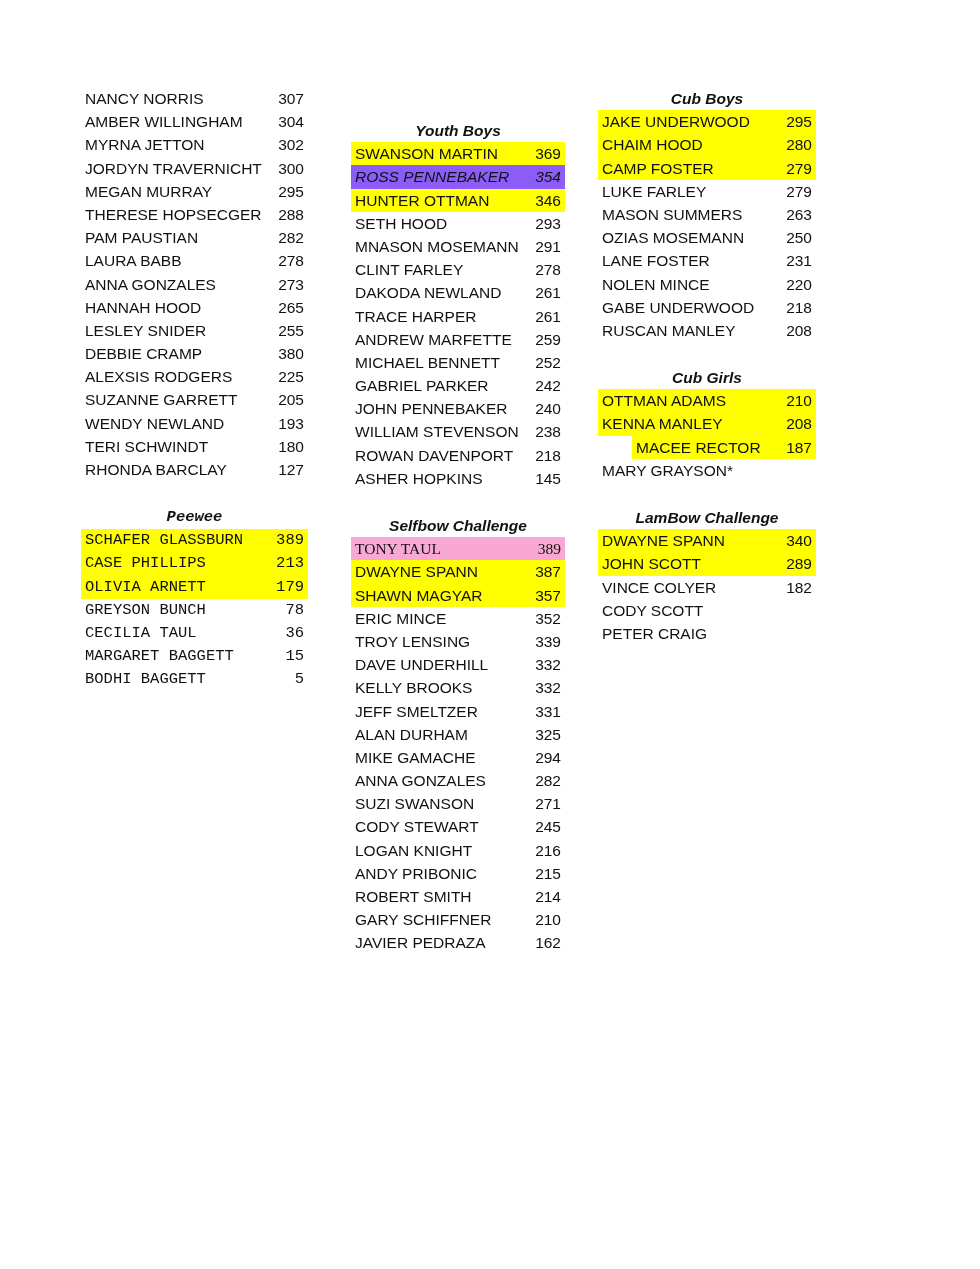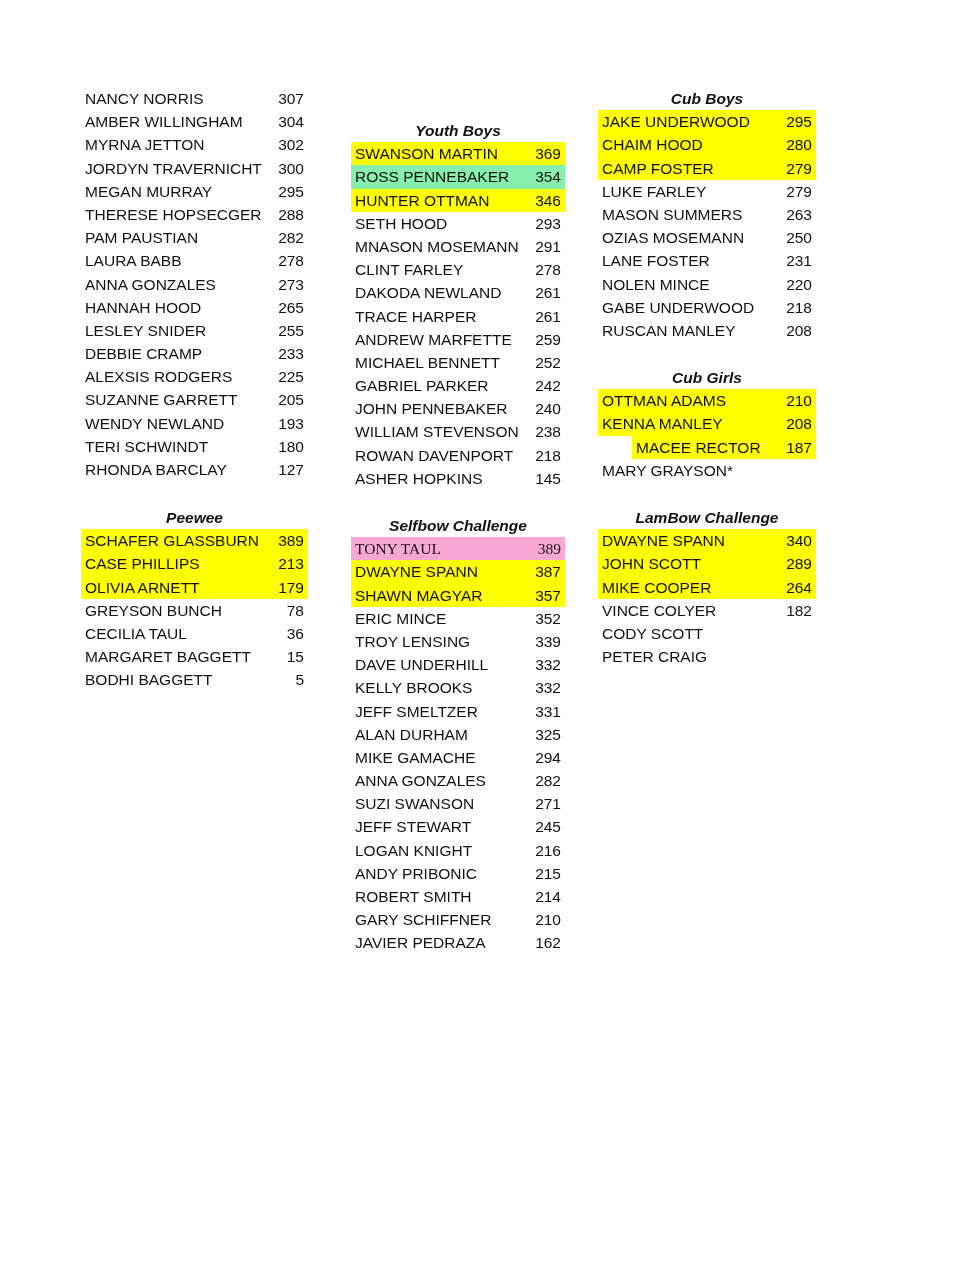--- a/index.html
+++ b/index.html
@@ -55,21 +55,21 @@
     <div class="row">
       <span class="name">HANNAH HOOD</span>
       <span class="score">265</span>
     </div>
     <div class="row">
       <span class="name">LESLEY SNIDER</span>
       <span class="score">255</span>
     </div>
     <div class="row">
       <span class="name">DEBBIE CRAMP</span>
-      <span class="score">233</span>
+      <span class="score">380</span>
     </div>
     <div class="row">
       <span class="name">ALEXSIS RODGERS</span>
       <span class="score">225</span>
     </div>
     <div class="row">
       <span class="name">SUZANNE GARRETT</span>
       <span class="score">205</span>
     </div>
     <div class="row">
@@ -84,21 +84,21 @@
       <span class="name">RHONDA BARCLAY</span>
       <span class="score">127</span>
     </div>
   </div>
 <div class="block" style="left:351px; top:87px; width:214px;margin-top:32px;">
     <div class="hdr">Youth Boys</div>
     <div class="row hl" style="background: rgb(255, 255, 0);">
       <span class="name">SWANSON MARTIN</span>
       <span class="score">369</span>
     </div>
-    <div class="row hl" style="background: #86efac;">
+    <div class="row hl" style="background: #8b5cf6; font-style: italic;">
       <span class="name">ROSS PENNEBAKER</span>
       <span class="score">354</span>
     </div>
     <div class="row hl" style="background: rgb(255, 255, 0);">
       <span class="name">HUNTER OTTMAN</span>
       <span class="score">346</span>
     </div>
     <div class="row">
       <span class="name">SETH HOOD</span>
       <span class="score">293</span>
@@ -203,21 +203,21 @@
     </div>
     <div class="row hl" style="background: rgb(255, 255, 0); margin-left: 34px;">
       <span class="name">MACEE RECTOR</span>
       <span class="score">187</span>
     </div>
     <div class="row">
       <span class="name">MARY GRAYSON*</span>
       <span class="score"></span>
     </div>
   </div>
-<div class="block" style="left:81px; top:506px; width:227px;">
+<div class="block" style="left:81px; top:506px; width:227px;font-family:Liberation Mono, monospace;">
     <div class="hdr">Peewee</div>
     <div class="row hl" style="background: rgb(255, 255, 0);">
       <span class="name">SCHAFER GLASSBURN</span>
       <span class="score">389</span>
     </div>
     <div class="row hl" style="background: rgb(255, 255, 0);">
       <span class="name">CASE PHILLIPS</span>
       <span class="score">213</span>
     </div>
     <div class="row hl" style="background: rgb(255, 255, 0);">
@@ -285,21 +285,21 @@
     </div>
     <div class="row">
       <span class="name">ANNA GONZALES</span>
       <span class="score">282</span>
     </div>
     <div class="row">
       <span class="name">SUZI SWANSON</span>
       <span class="score">271</span>
     </div>
     <div class="row">
-      <span class="name">JEFF STEWART</span>
+      <span class="name">CODY STEWART</span>
       <span class="score">245</span>
     </div>
     <div class="row">
       <span class="name">LOGAN KNIGHT</span>
       <span class="score">216</span>
     </div>
     <div class="row">
       <span class="name">ANDY PRIBONIC</span>
       <span class="score">215</span>
     </div>
@@ -319,24 +319,20 @@
 <div class="block" style="left:598px; top:506px; width:218px;">
     <div class="hdr">LamBow Challenge</div>
     <div class="row hl" style="background: rgb(255, 255, 0);">
       <span class="name">DWAYNE SPANN</span>
       <span class="score">340</span>
     </div>
     <div class="row hl" style="background: rgb(255, 255, 0);">
       <span class="name">JOHN SCOTT</span>
       <span class="score">289</span>
     </div>
-    <div class="row hl" style="background: rgb(255, 255, 0);">
-      <span class="name">MIKE COOPER</span>
-      <span class="score">264</span>
-    </div>
     <div class="row">
       <span class="name">VINCE COLYER</span>
       <span class="score">182</span>
     </div>
     <div class="row">
       <span class="name">CODY SCOTT</span>
       <span class="score"></span>
     </div>
     <div class="row">
       <span class="name">PETER CRAIG</span>

